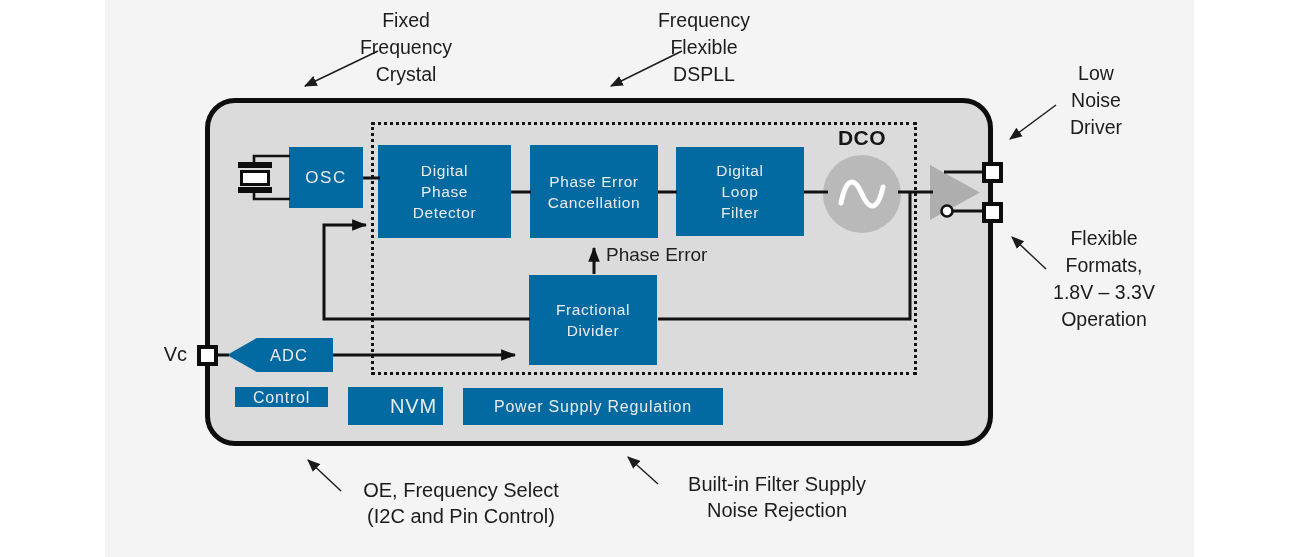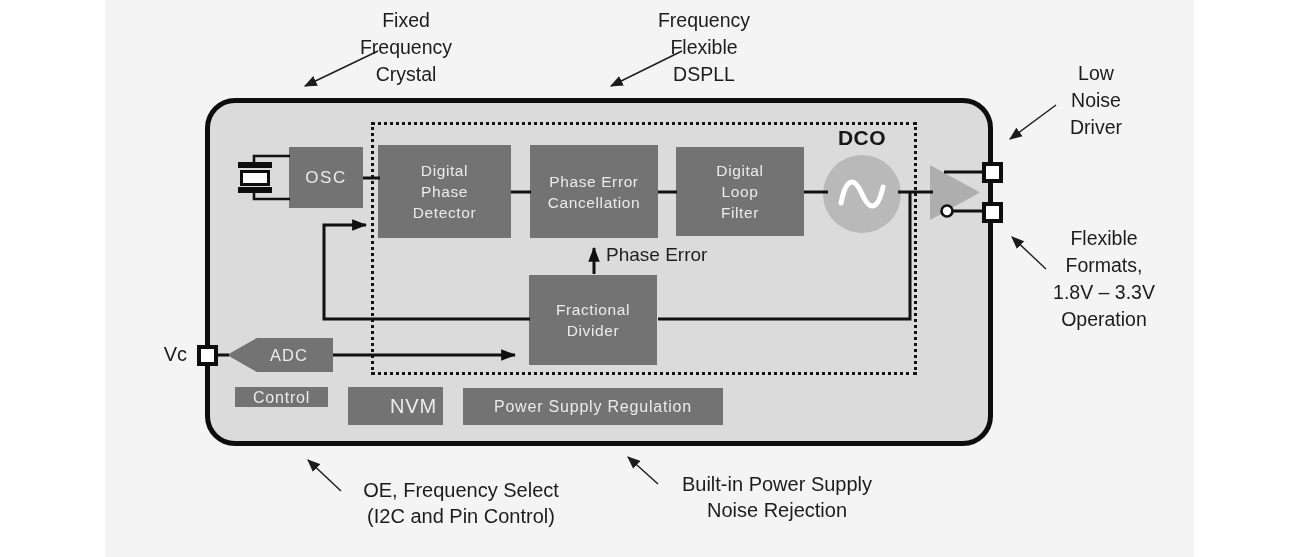--- a/index.html
+++ b/index.html
@@ -12,21 +12,21 @@
   .panel{left:105px;top:0;width:1089px;height:557px;background:#f4f4f5;}
   .chip{
     left:205px;top:98px;width:788px;height:348px;
     background:#dbdbdc;border:5px solid #0d0d0d;border-radius:30px;
   }
   .dotted{
     left:371px;top:122px;width:546px;height:253px;
     border:3px dotted #141414;
   }
   .blk{
-    background:#737373;color:#ebebeb;
+    background:#0369a1;color:#ebebeb;
     display:flex;align-items:center;justify-content:center;
     text-align:center;white-space:pre-line;
     font-size:15.5px;line-height:21px;letter-spacing:0.6px;
   }
   .blk-osc{left:289px;top:147px;width:74px;height:61px;font-size:17px;letter-spacing:1.5px;}
   .blk-dpd{left:378px;top:145px;width:133px;height:93px;}
   .blk-pec{left:530px;top:145px;width:128px;height:93px;}
   .blk-dlf{left:676px;top:147px;width:128px;height:89px;}
   .blk-fd {left:529px;top:275px;width:128px;height:90px;}
   .blk-ctl{left:235px;top:387px;width:93px;height:20px;font-size:16px;letter-spacing:0.8px;}
@@ -167,16 +167,16 @@
 DSPLL</div>
   <div class="abs ann ann-lnd">Low
 Noise
 Driver</div>
   <div class="abs ann ann-fmt">Flexible
 Formats,
 1.8V – 3.3V
 Operation</div>
   <div class="abs ann ann-oe">OE, Frequency Select
 (I2C and Pin Control)</div>
-  <div class="abs ann ann-bps">Built-in Power Supply
+  <div class="abs ann ann-bps">Built-in Filter Supply
 Noise Rejection</div>
 
 </div>
 
 </body></html>

